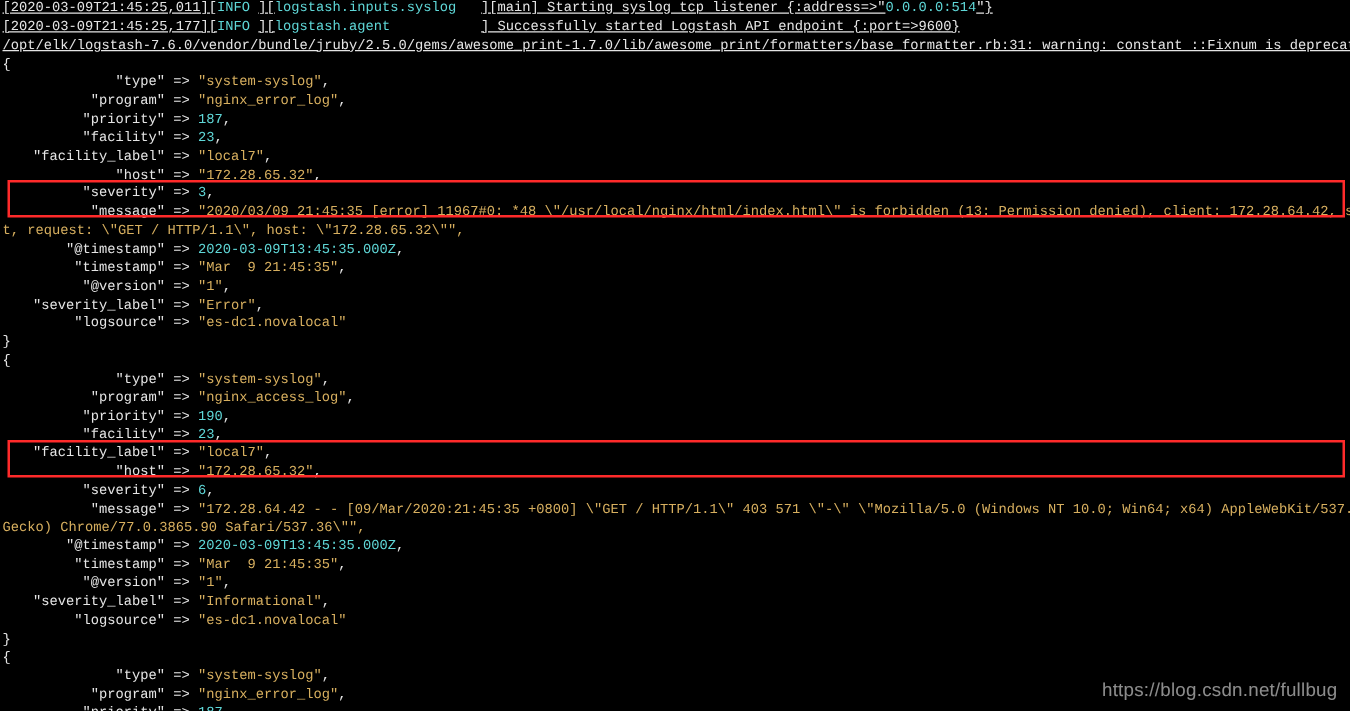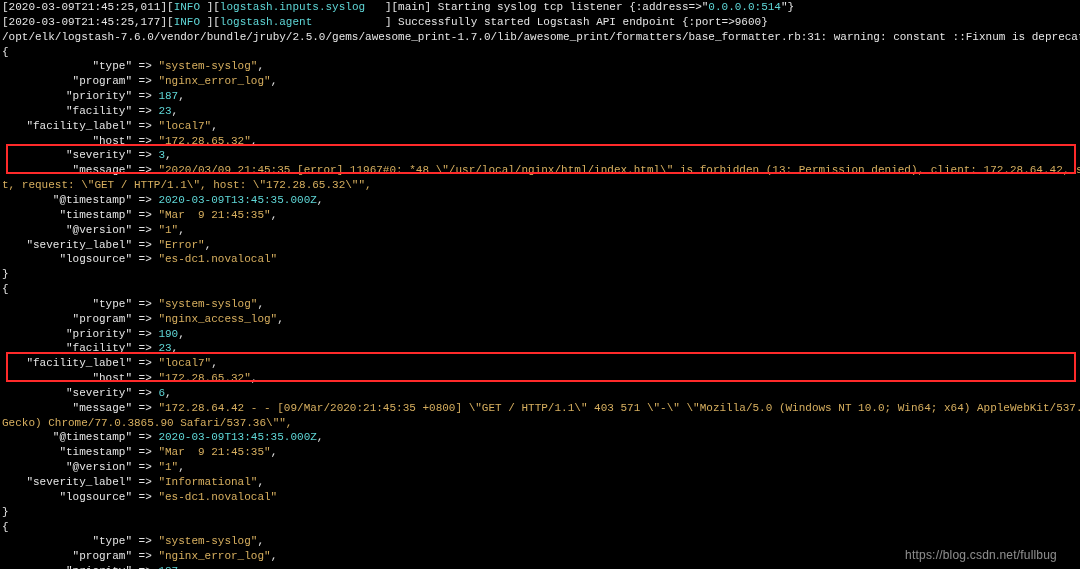--- a/index.html
+++ b/index.html
@@ -8,37 +8,37 @@
       font-family:"Consolas","Courier New",monospace;
       font-size:11px;
       line-height:1.35;
       width:1080px;
       height:569px;
       overflow:hidden;
       position:relative;
       color:#ccc;
     }
     .terminal { padding:0 2px; white-space:pre; }
-    .wht  { color:#e5e5e5; }
+    .wht  { color:#e5e5e5;text-decoration:underline; }
     .cyan { color:#5fd7d7; }
     .orng { color:#d7af5f; }
     .key  { display:inline-block; text-align:right; width:130px; color:#e5e5e5; }
     .arrow{ color:#e5e5e5; }
     .comma{ color:#e5e5e5; }
     .highlight-box {
       position:absolute;
       border:2px solid #ff2a2a;
       pointer-events:none;
     }
     .watermark {
       position:absolute;
-      right:23px;
+      right:10px;
       bottom:6px;
       font-family:Arial,Helvetica,sans-serif;
-      font-size:12px;
+      font-size:15px;
       color:rgba(255,255,255,0.55);
       letter-spacing:.2px;
     }
     .brace { color:#e5e5e5; }
   </style>
 </head>
 <body>
 
 <div class="terminal" id="term"><div><span class="wht">[2020-03-09T21:45:25,011][</span><span class="cyan">INFO </span><span class="wht">][</span><span class="cyan">logstash.inputs.syslog   </span><span class="wht">][main] Starting syslog tcp listener {:address=&gt;"</span><span class="cyan">0.0.0.0:514</span><span class="wht">"}</span></div><div><span class="wht">[2020-03-09T21:45:25,177][</span><span class="cyan">INFO </span><span class="wht">][</span><span class="cyan">logstash.agent           </span><span class="wht">] Successfully started Logstash API endpoint {:port=&gt;9600}</span></div><div><span class="wht">/opt/elk/logstash-7.6.0/vendor/bundle/jruby/2.5.0/gems/awesome_print-1.7.0/lib/awesome_print/formatters/base_formatter.rb:31: warning: constant ::Fixnum is deprecated</span></div><div class="brace">{</div><div><span class="key">"type"</span><span class="arrow"> =&gt; </span><span class="orng">"system-syslog"</span><span class="comma">,</span></div><div><span class="key">"program"</span><span class="arrow"> =&gt; </span><span class="orng">"nginx_error_log"</span><span class="comma">,</span></div><div><span class="key">"priority"</span><span class="arrow"> =&gt; </span><span class="cyan">187</span><span class="comma">,</span></div><div><span class="key">"facility"</span><span class="arrow"> =&gt; </span><span class="cyan">23</span><span class="comma">,</span></div><div><span class="key">"facility_label"</span><span class="arrow"> =&gt; </span><span class="orng">"local7"</span><span class="comma">,</span></div><div><span class="key">"host"</span><span class="arrow"> =&gt; </span><span class="orng">"172.28.65.32"</span><span class="comma">,</span></div><div><span class="key">"severity"</span><span class="arrow"> =&gt; </span><span class="cyan">3</span><span class="comma">,</span></div><div><span class="key">"message"</span><span class="arrow"> =&gt; </span><span class="orng">"2020/03/09 21:45:35 [error] 11967#0: *48 \"/usr/local/nginx/html/index.html\" is forbidden (13: Permission denied), client: 172.28.64.42, server: localhos</span></div><div><span class="orng">t, request: \"GET / HTTP/1.1\", host: \"172.28.65.32\"",</span></div><div><span class="key">"@timestamp"</span><span class="arrow"> =&gt; </span><span class="cyan">2020-03-09T13:45:35.000Z</span><span class="comma">,</span></div><div><span class="key">"timestamp"</span><span class="arrow"> =&gt; </span><span class="orng">"Mar  9 21:45:35"</span><span class="comma">,</span></div><div><span class="key">"@version"</span><span class="arrow"> =&gt; </span><span class="orng">"1"</span><span class="comma">,</span></div><div><span class="key">"severity_label"</span><span class="arrow"> =&gt; </span><span class="orng">"Error"</span><span class="comma">,</span></div><div><span class="key">"logsource"</span><span class="arrow"> =&gt; </span><span class="orng">"es-dc1.novalocal"</span></div><div class="brace">}</div><div class="brace">{</div><div><span class="key">"type"</span><span class="arrow"> =&gt; </span><span class="orng">"system-syslog"</span><span class="comma">,</span></div><div><span class="key">"program"</span><span class="arrow"> =&gt; </span><span class="orng">"nginx_access_log"</span><span class="comma">,</span></div><div><span class="key">"priority"</span><span class="arrow"> =&gt; </span><span class="cyan">190</span><span class="comma">,</span></div><div><span class="key">"facility"</span><span class="arrow"> =&gt; </span><span class="cyan">23</span><span class="comma">,</span></div><div><span class="key">"facility_label"</span><span class="arrow"> =&gt; </span><span class="orng">"local7"</span><span class="comma">,</span></div><div><span class="key">"host"</span><span class="arrow"> =&gt; </span><span class="orng">"172.28.65.32"</span><span class="comma">,</span></div><div><span class="key">"severity"</span><span class="arrow"> =&gt; </span><span class="cyan">6</span><span class="comma">,</span></div><div><span class="key">"message"</span><span class="arrow"> =&gt; </span><span class="orng">"172.28.64.42 - - [09/Mar/2020:21:45:35 +0800] \"GET / HTTP/1.1\" 403 571 \"-\" \"Mozilla/5.0 (Windows NT 10.0; Win64; x64) AppleWebKit/537.36 (KHTML, like </span></div><div><span class="orng">Gecko) Chrome/77.0.3865.90 Safari/537.36\"",</span></div><div><span class="key">"@timestamp"</span><span class="arrow"> =&gt; </span><span class="cyan">2020-03-09T13:45:35.000Z</span><span class="comma">,</span></div><div><span class="key">"timestamp"</span><span class="arrow"> =&gt; </span><span class="orng">"Mar  9 21:45:35"</span><span class="comma">,</span></div><div><span class="key">"@version"</span><span class="arrow"> =&gt; </span><span class="orng">"1"</span><span class="comma">,</span></div><div><span class="key">"severity_label"</span><span class="arrow"> =&gt; </span><span class="orng">"Informational"</span><span class="comma">,</span></div><div><span class="key">"logsource"</span><span class="arrow"> =&gt; </span><span class="orng">"es-dc1.novalocal"</span></div><div class="brace">}</div><div class="brace">{</div><div><span class="key">"type"</span><span class="arrow"> =&gt; </span><span class="orng">"system-syslog"</span><span class="comma">,</span></div><div><span class="key">"program"</span><span class="arrow"> =&gt; </span><span class="orng">"nginx_error_log"</span><span class="comma">,</span></div><div><span class="key">"priority"</span><span class="arrow"> =&gt; </span><span class="cyan">187</span><span class="comma">,</span></div></div>
 

